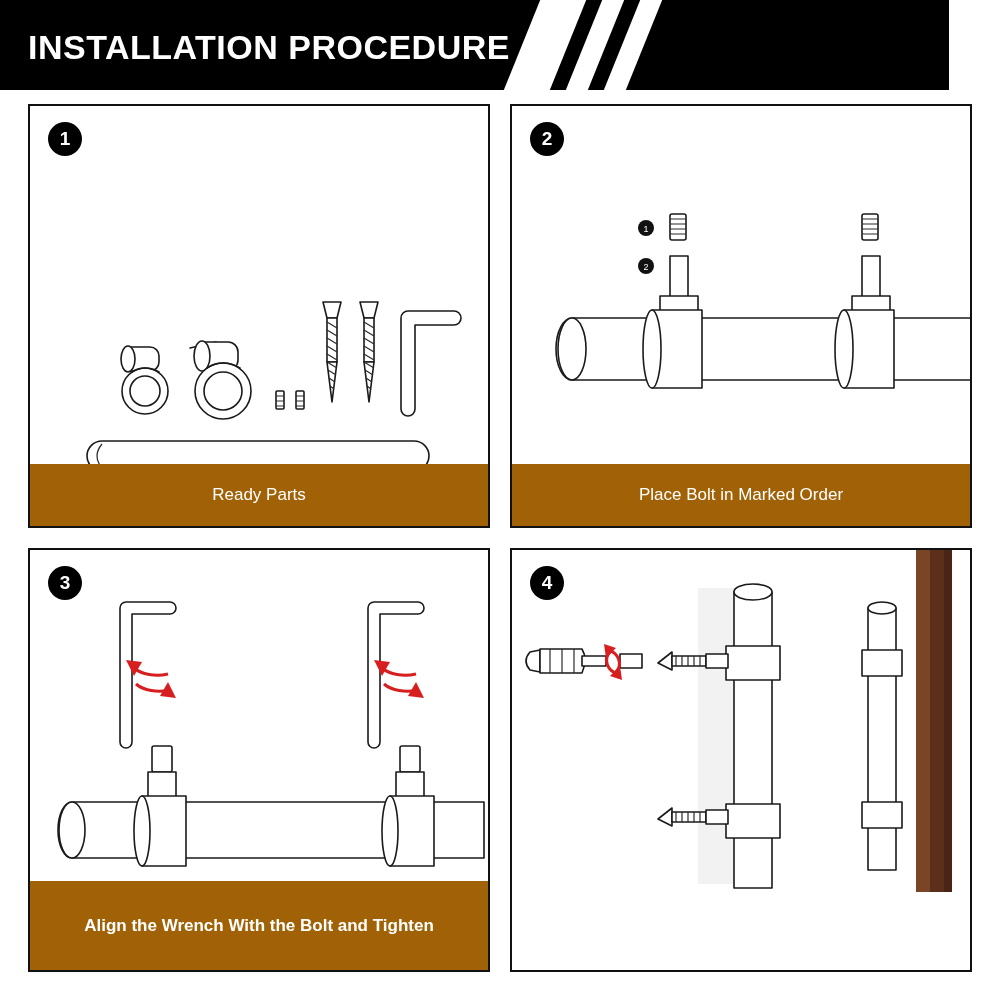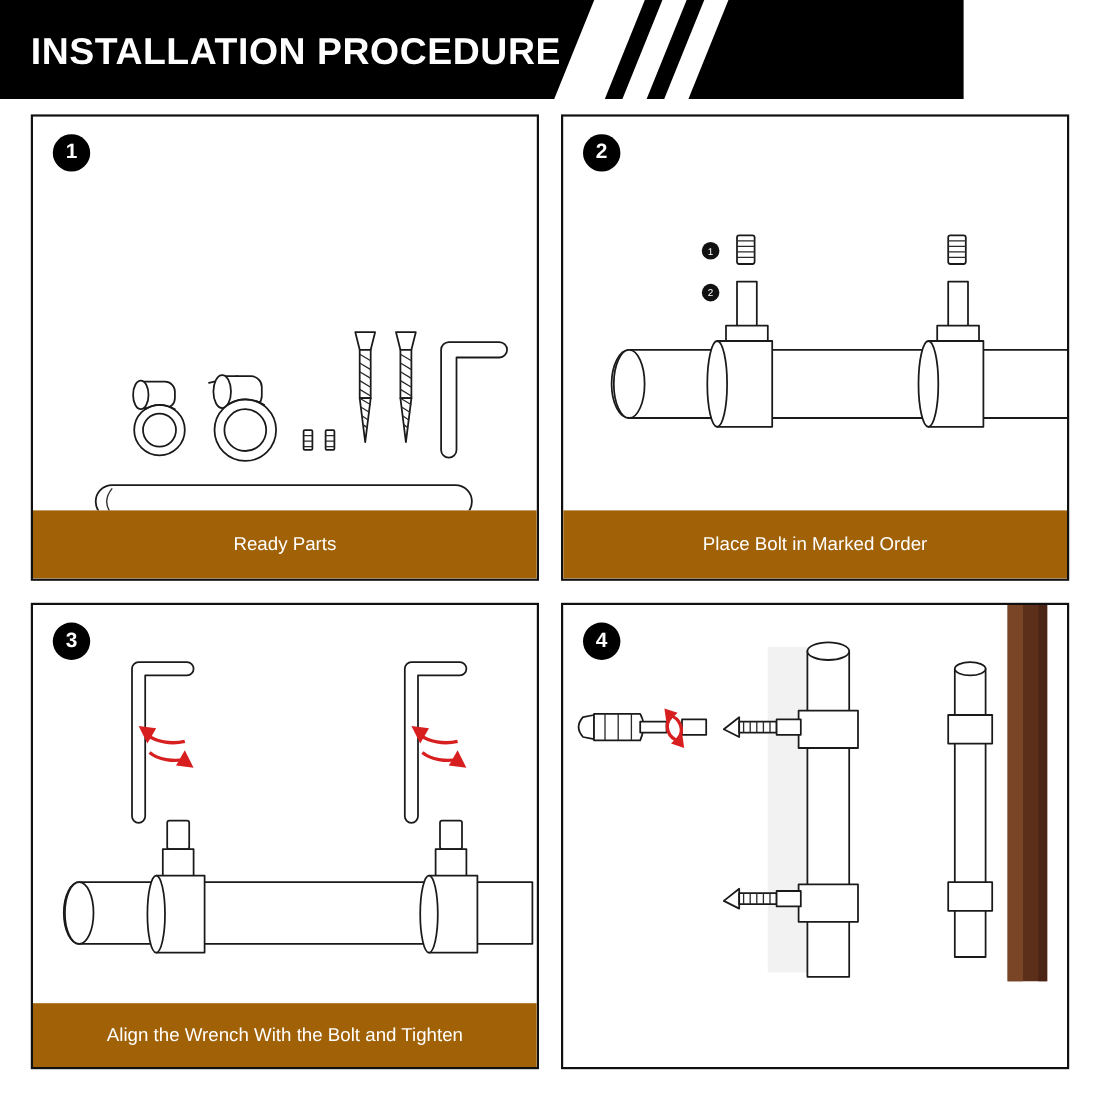--- a/index.html
+++ b/index.html
@@ -21,21 +21,21 @@
     height: 1000px;
     background: #ffffff;
     box-sizing: border-box;
   }
 
   
   .header {
     position: absolute;
     left: 0;
     top: 0;
-    width: 876px;
+    width: 949px;
     height: 90px;
     background: #000000;
     overflow: hidden;
   }
   .header-title {
     position: absolute;
     left: 28px;
     top: 28px;
     color: #ffffff;
     font-size: 34px;
@@ -99,21 +99,21 @@
     color: #ffffff;
     display: flex;
     align-items: center;
     justify-content: center;
     text-align: center;
     font-size: 17px;
     line-height: 1.25;
     padding: 0 14px;
     box-sizing: border-box;
   }
-  .card.tall .card-caption { height: 58px; }
+  .card.tall .card-caption { height: 89px; font-weight: bold; }
   .card.tall .card-art { bottom: 78px; }
 
   .step-badge {
     position: absolute;
     left: 18px;
     top: 16px;
     width: 34px;
     height: 34px;
     border-radius: 50%;
     background: #000000;

